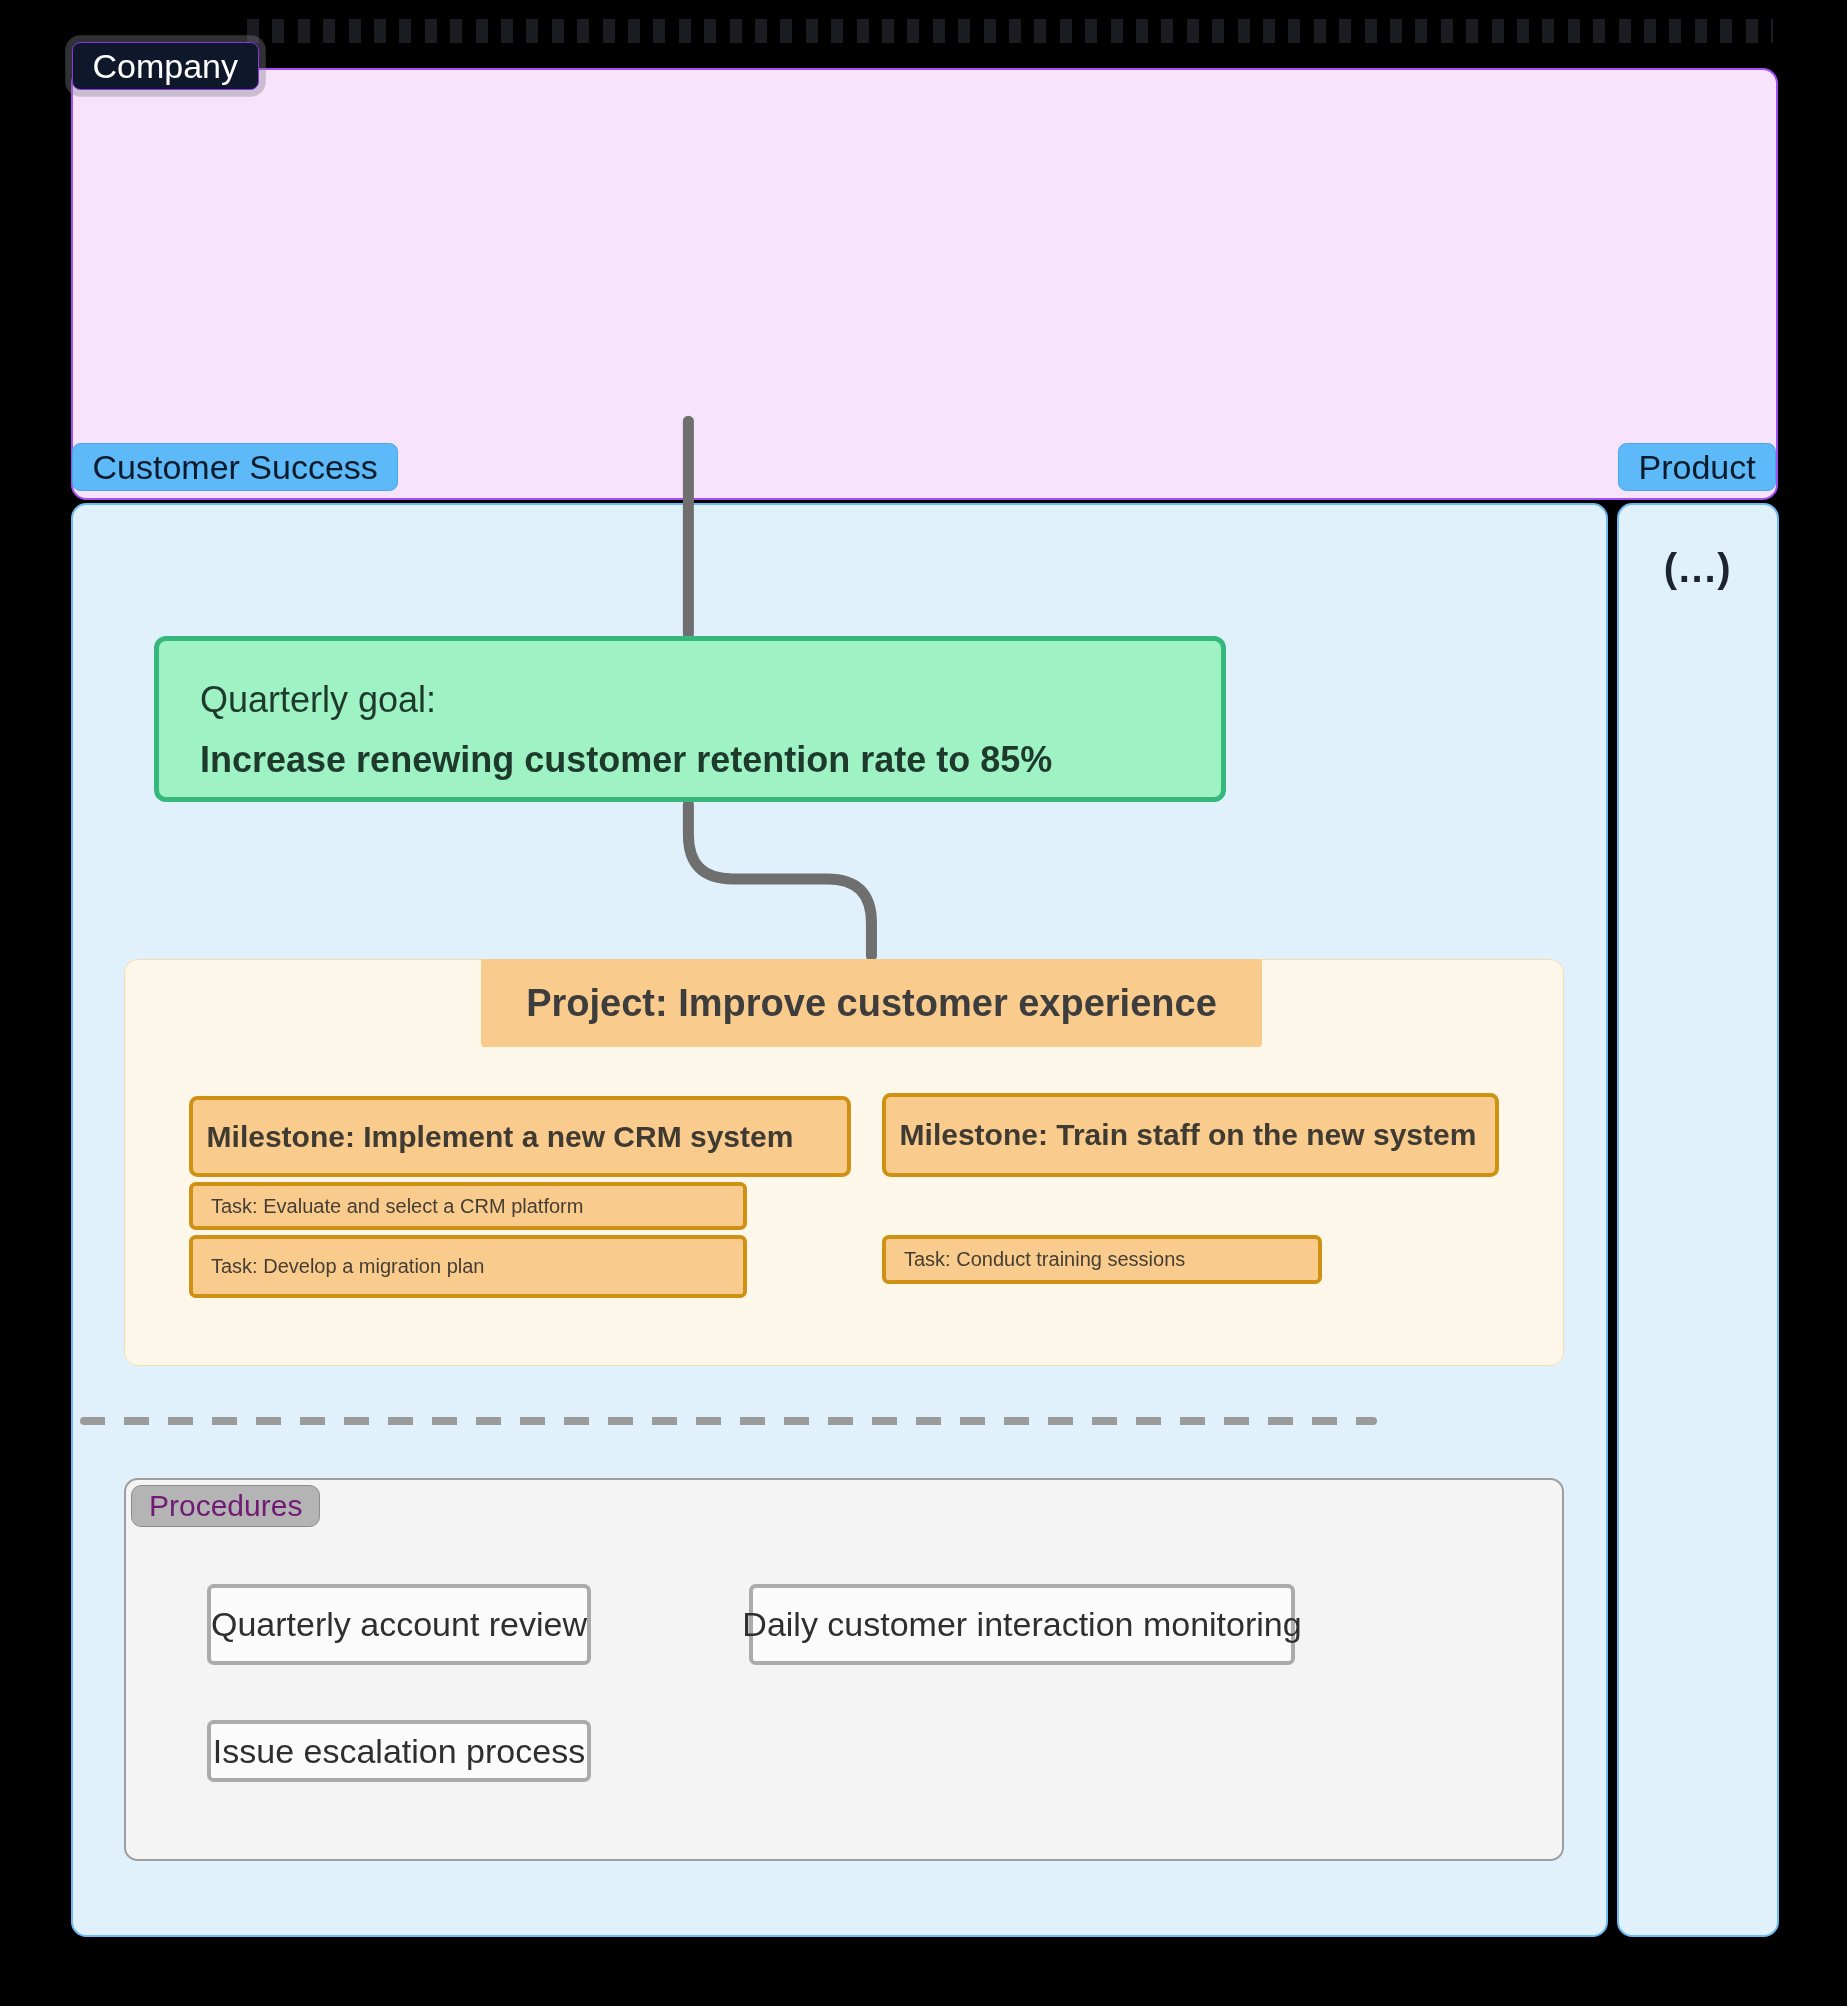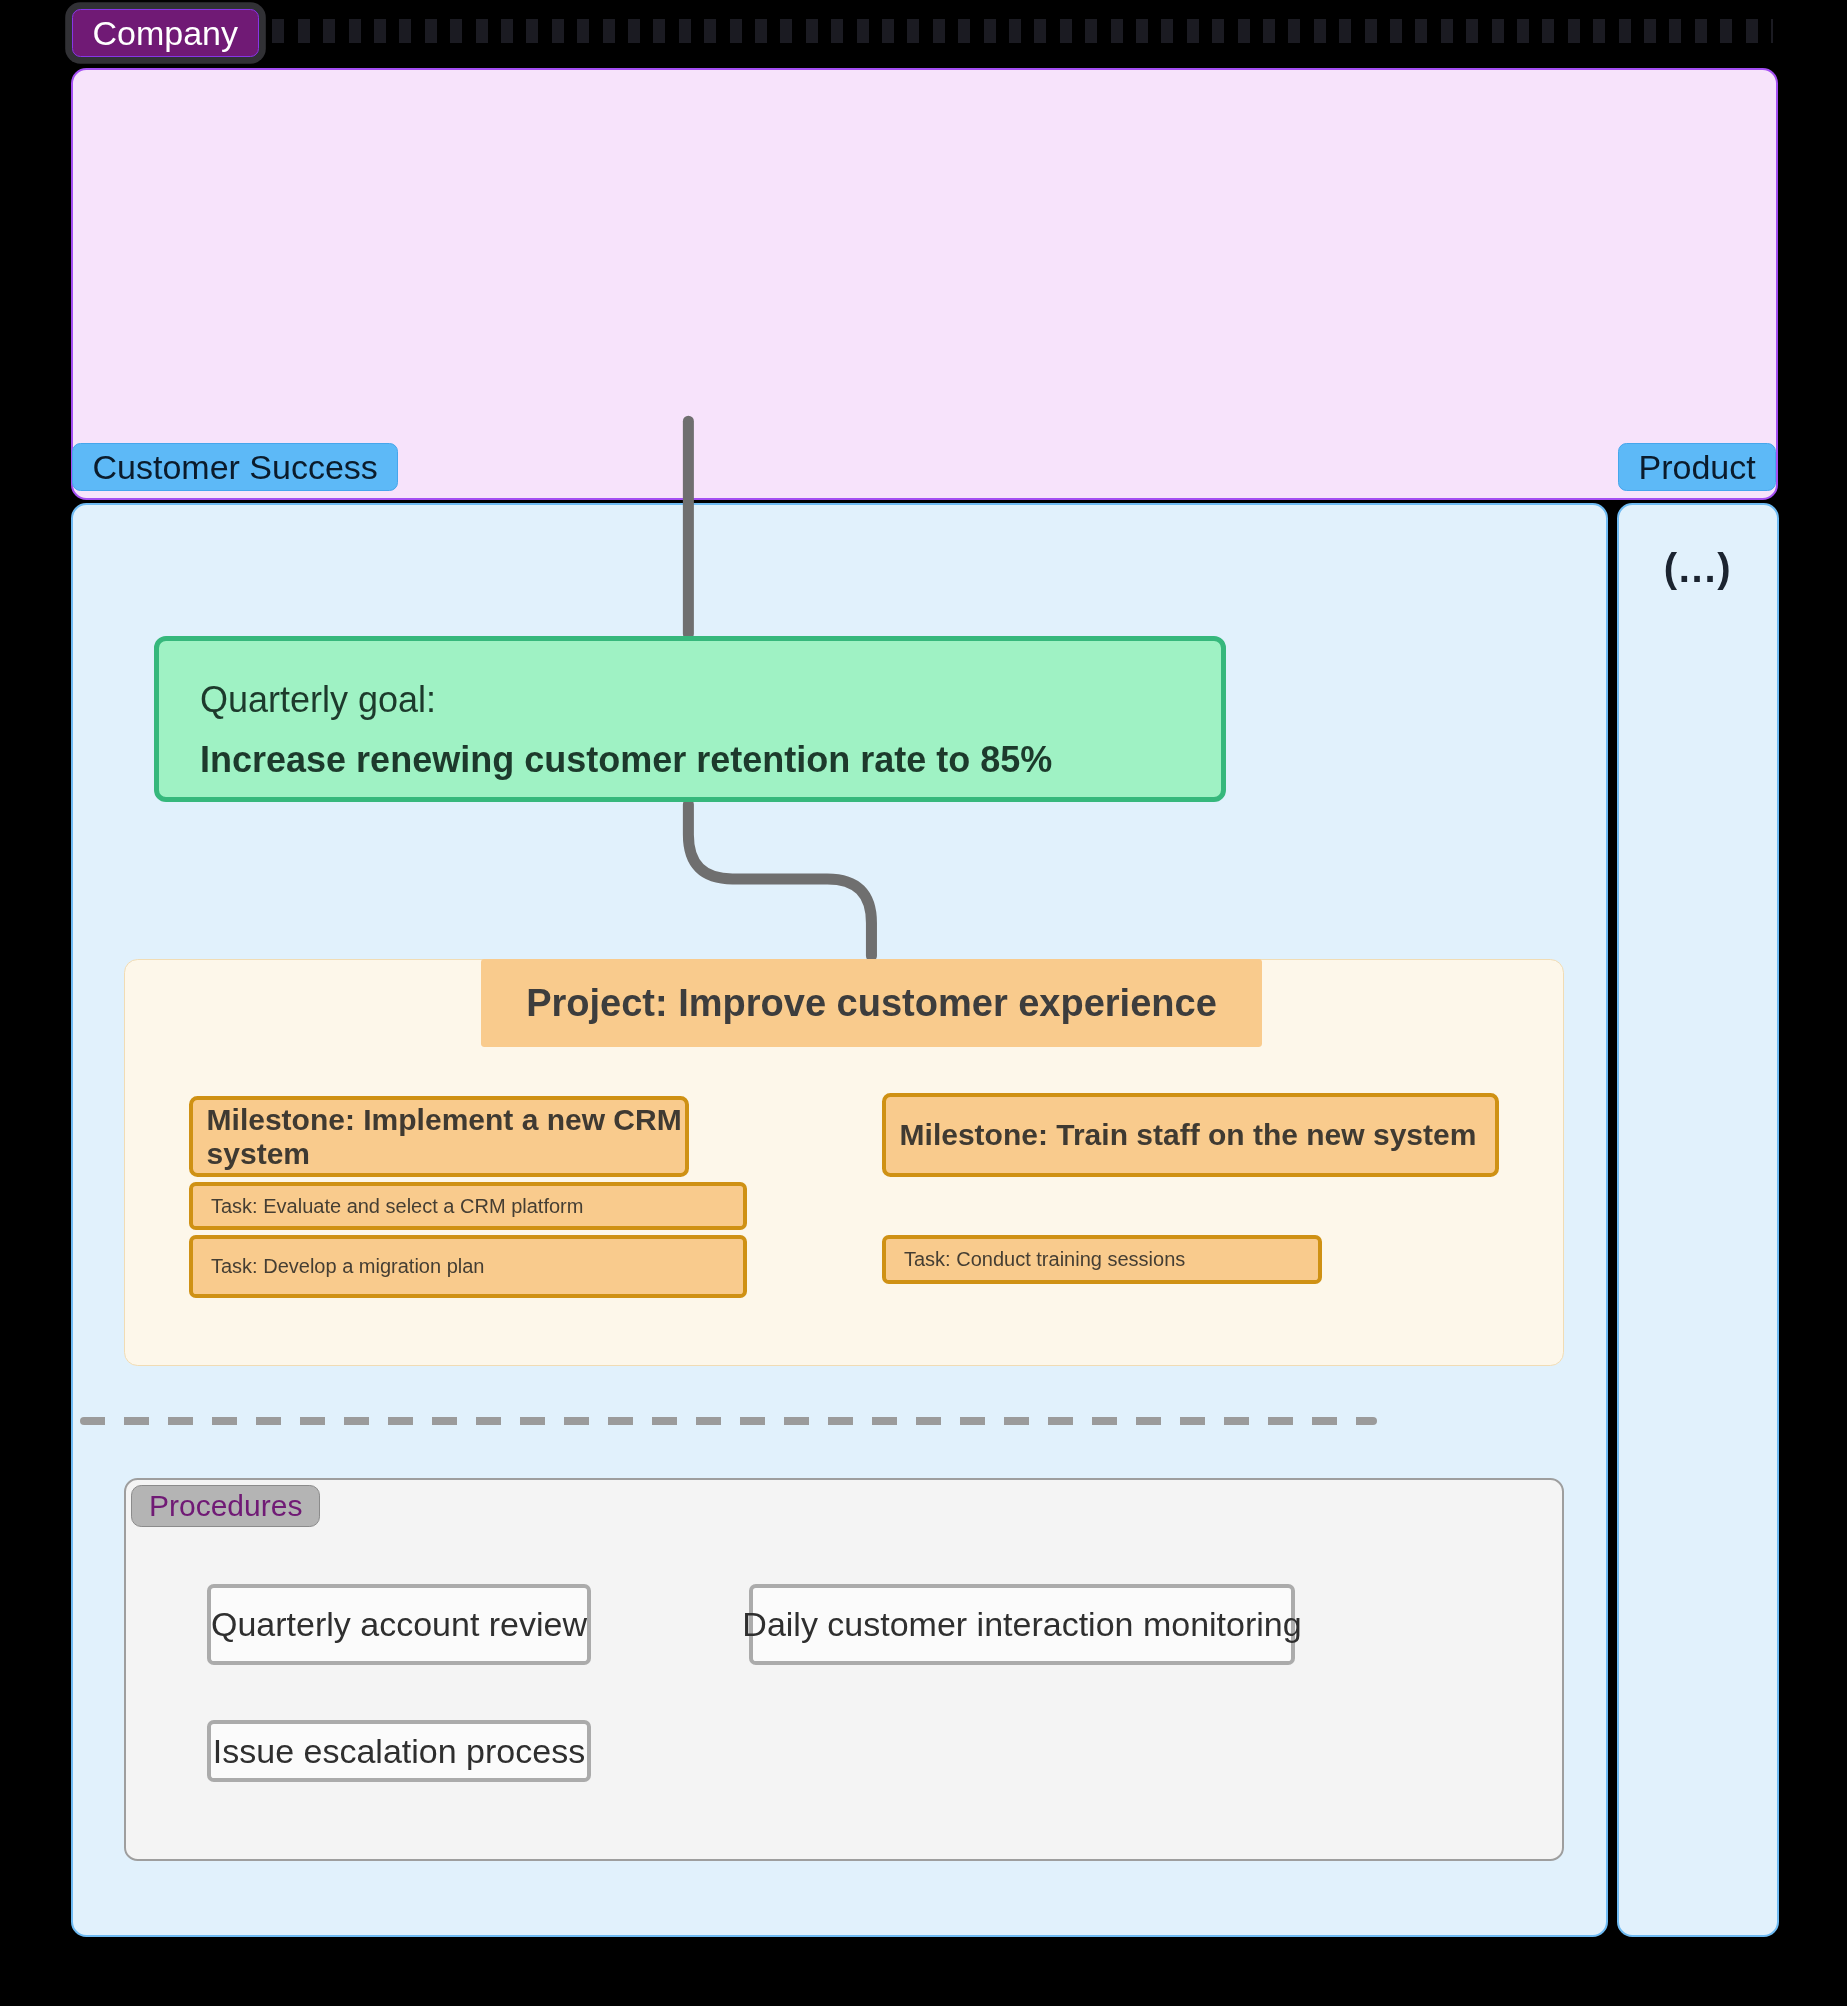--- a/index.html
+++ b/index.html
@@ -17,22 +17,23 @@
     background:repeating-linear-gradient(90deg,#1b1b22 0 12px, transparent 12px 25.4px);
   }
 
   
   .badge {
     position:absolute; display:inline-flex; align-items:center; justify-content:center;
     height:48px; padding:0 19.5px; border-radius:8.5px;
     font-size:34px; font-weight:400; white-space:nowrap; z-index:6;
   }
   .badge.purple {
-    background:#701a75; color:#ffffff; border:1.7px solid #8836e6;
+    background:#0f172a; color:#ffffff; border:1.7px solid #8836e6;
     box-shadow:0 0 0 6.8px rgba(130,130,140,0.38);
+    margin-top:33px;
   }
   .badge.blue {
     background:#5db9f7; color:#0b1b2b; border:1.7px solid #46a6ec;
   }
   .badge.gray {
     background:#b4b4b4; color:#701a75; border:1.7px solid #8b8b8b; border-radius:10.2px;
     font-size:30px; height:42px; padding:0 17px;
   }
   #company-badge { left:72px; top:9.3px; }
   #cs-badge      { left:72px; top:443px; }
@@ -84,21 +85,21 @@
     position:absolute; left:481px; top:959px; width:781px; height:88px;
     background:#f9cb8d; border-radius:3.4px; z-index:4;
     display:flex; align-items:center; justify-content:center;
     font-size:38px; font-weight:700; color:#3d3d3d;
   }
   .milestone {
     position:absolute; background:#f9cb8d; border:4.2px solid #cf9114; border-radius:8.5px;
     display:flex; align-items:center; padding-left:13.6px; z-index:4;
     font-size:30px; font-weight:700; color:#3f3a32;
   }
-  #milestone-1 { left:189px;  top:1096px; width:500px; height:81px; }
+  #milestone-1 { left:189px;  top:1096px; width:662px; height:81px; }
   #milestone-2 { left:882px; top:1093px; width:617px; height:84px; }
   .task {
     position:absolute; background:#f9cb8d; border:4.2px solid #cf9114; border-radius:6.8px;
     display:flex; align-items:center; padding-left:18px; z-index:4;
     font-size:20px; font-weight:400; color:#453e33;
   }
   #task-1a { left:189px;  top:1182px; width:558px; height:48px; }
   #task-1b { left:189px;  top:1235px; width:558px; height:63px; }
   #task-2a { left:882px; top:1181px; width:437px; height:48px; }
   #task-2b { left:882px; top:1235px; width:440px; height:49px; }

